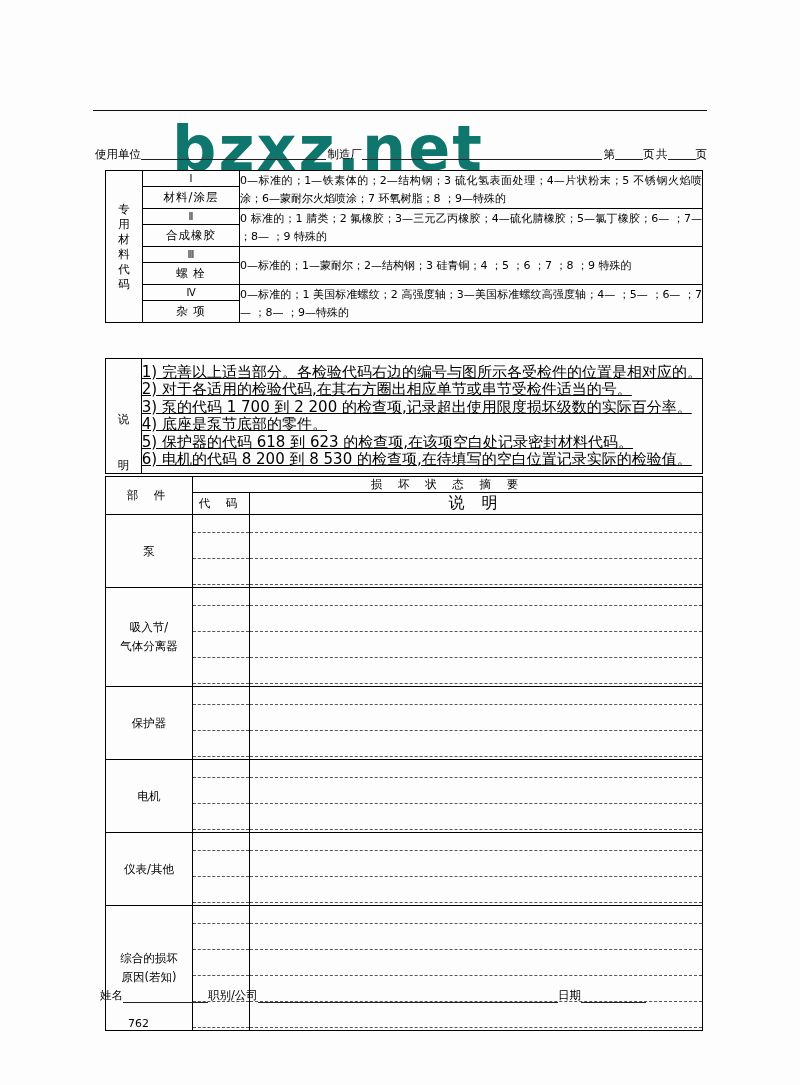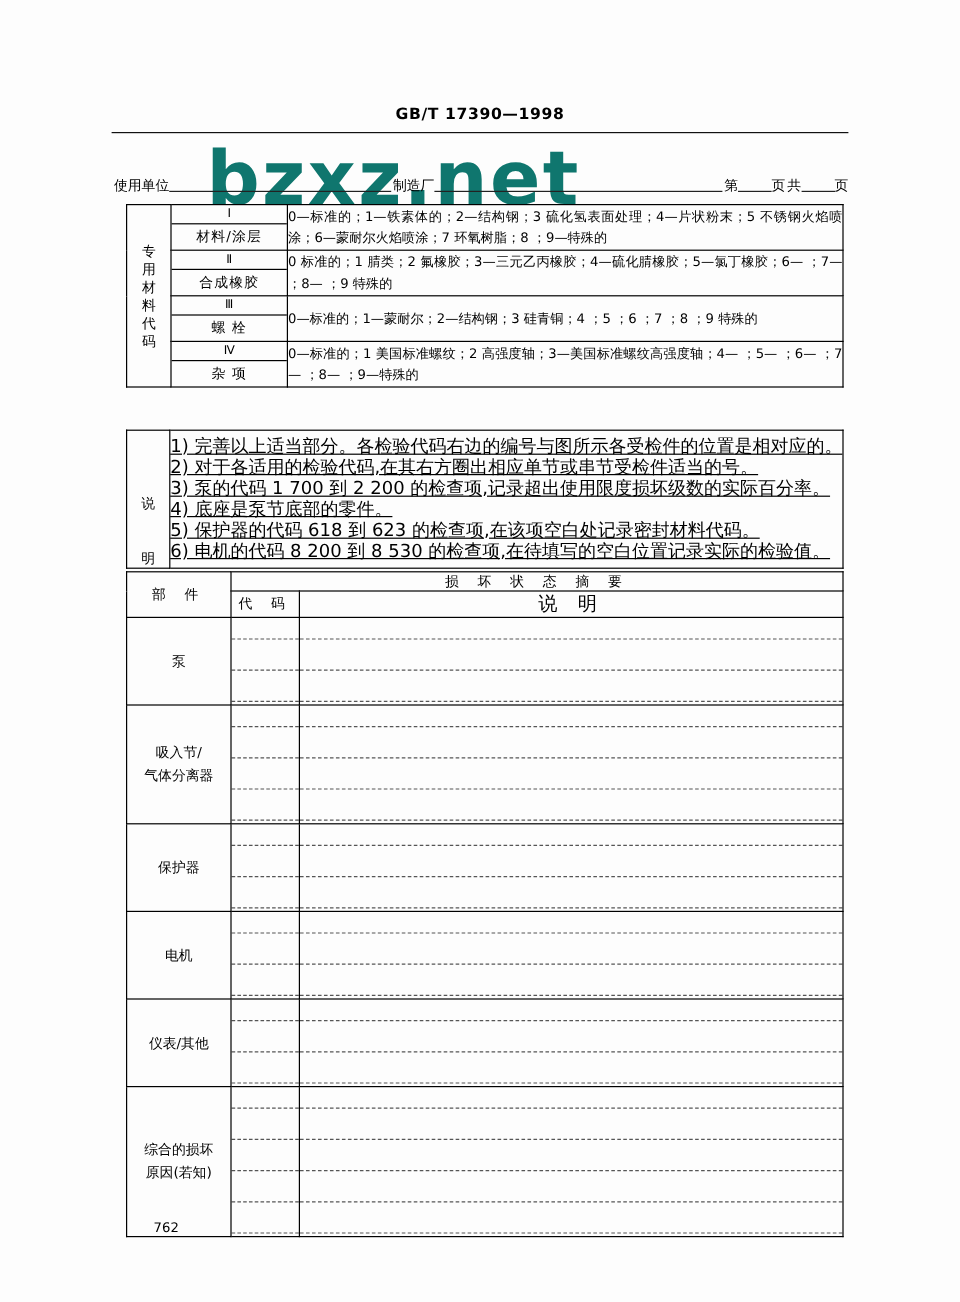--- a/index.html
+++ b/index.html
@@ -222,23 +222,20 @@
     z-index: 2;
   }
 </style>
 </head>
 <body>
 
 <div class="page">
 
   <div class="watermark">bzxz.net</div>
 
-  <div class="std-header">
-    <span class="bold-part">GB/T 17390—1998</span>
-  </div>
   <div class="header-rule"></div>
 
 
   <div class="form-line">
     <span class="fl-label">使用单位</span>
     <span class="fl-fill fill-a"></span>
     <span class="spacer-mid"></span>
     <span class="fl-label">制造厂</span>
     <span class="fl-fill fill-b"></span>
     <span class="spacer-mid"></span>
@@ -423,16 +420,24 @@
         <div class="dash-line"></div>
         <div class="dash-line"></div>
         <div class="dash-line"></div>
         <div class="dash-line"></div>
         <div class="dash-line"></div>
       </td>
     </tr>
   </tbody>
     </table>
 
+  <div class="footer-line">
+    <span class="fl-label">姓名</span>
+    <span class="fl-fill" style="width:85px;"></span>
+    <span class="fl-label">职别/公司</span>
+    <span class="fl-fill" style="width:300px;"></span>
+    <span class="fl-label">日期</span>
+    <span class="fl-fill" style="width:65px;"></span>
+  </div>
 
   <div class="page-number">762</div>
 
 </div>
 
 </body></html>

